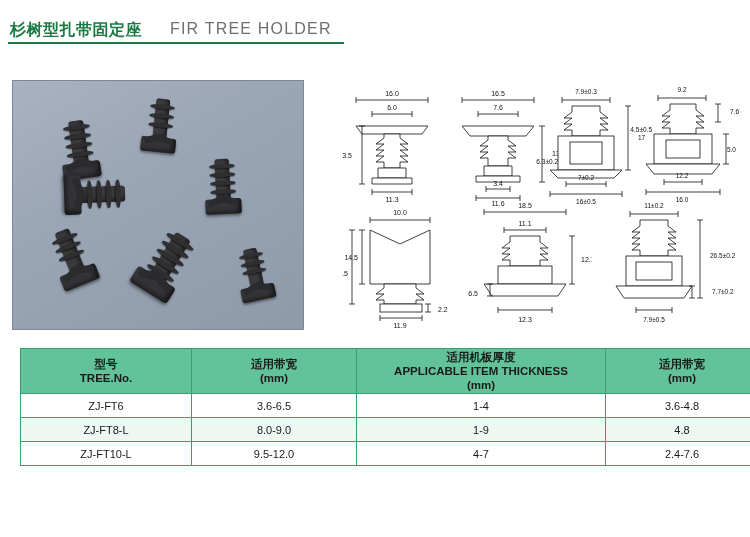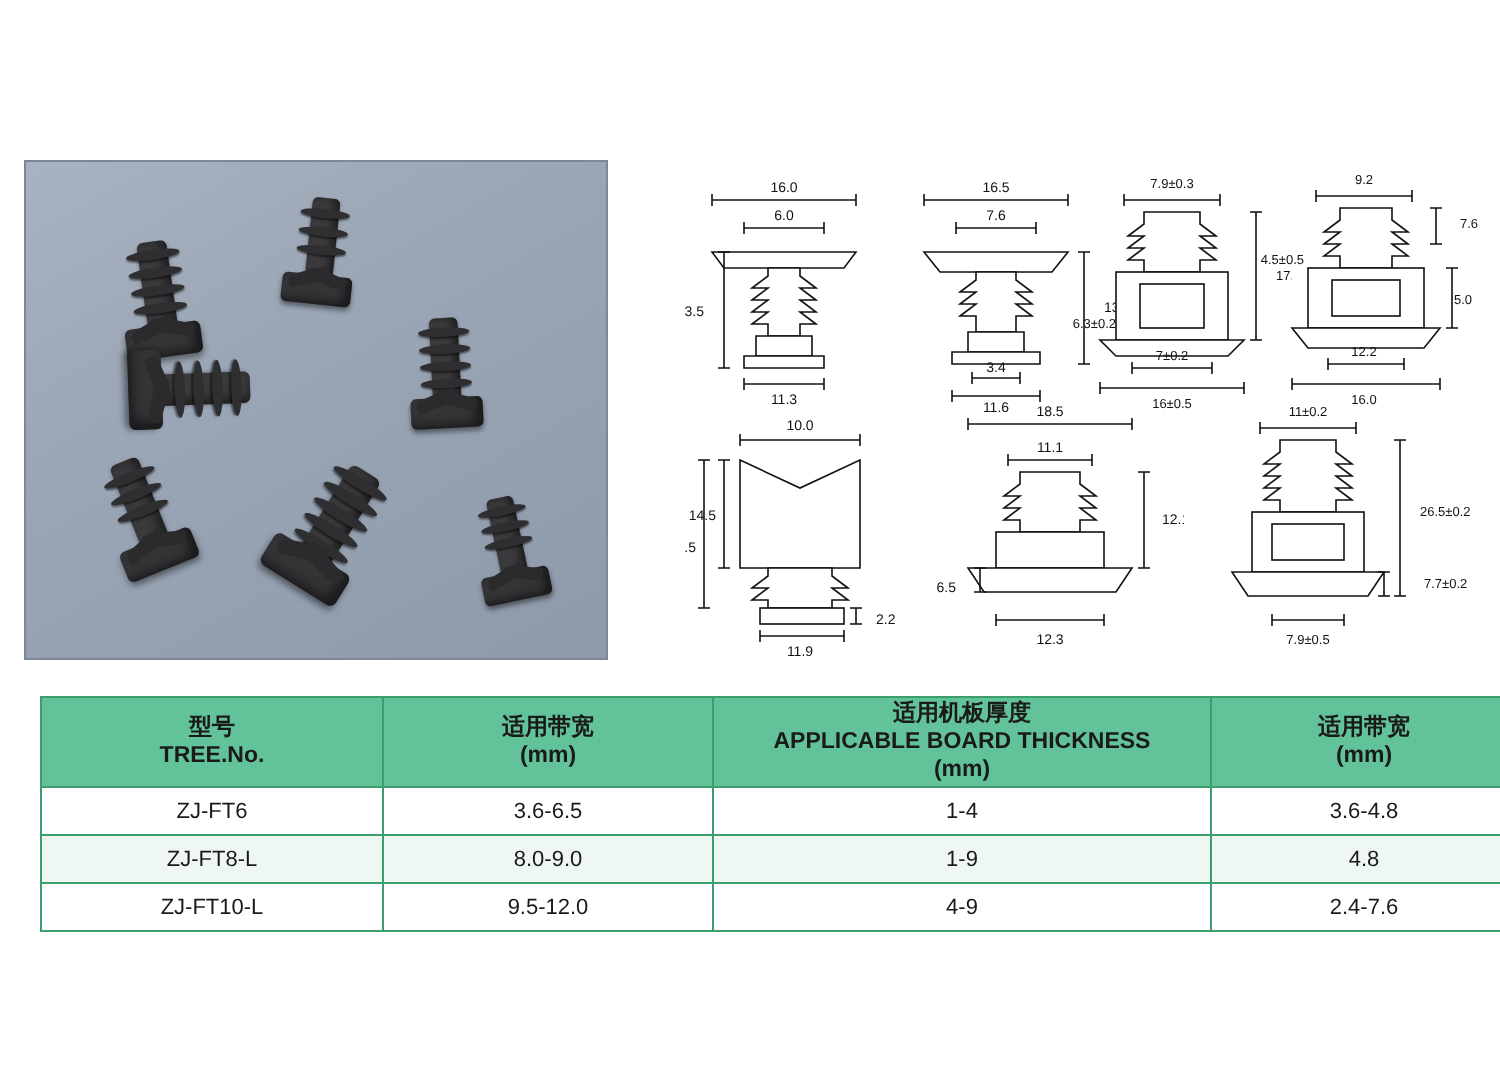--- a/index.html
+++ b/index.html
@@ -165,20 +165,25 @@
   .col1 { width: 170px; }
   .col2 { width: 164px; }
   .col3 { width: 248px; }
   .col4 { width: 152px; }
 </style>
 </head>
 <body>
 
 <div class="page">
 
+  <div class="header">
+    <div class="title-cn">杉树型扎带固定座</div>
+    <div class="title-en">FIR TREE HOLDER</div>
+    <div class="header-rule"></div>
+  </div>
 
   <div class="photo">
     <div class="part" style="left:62px; top:40px; transform:rotate(-8deg);">
       <div class="stem"></div>
       <div class="fin" style="top:4px;"></div>
       <div class="fin" style="top:13px;"></div>
       <div class="fin" style="top:22px;"></div>
       <div class="fin" style="top:31px;"></div>
       <div class="base"></div>
       <div class="wing l"></div>
@@ -455,21 +460,21 @@
           <th class="col1">
             <span class="th-line">型号</span>
             <span class="th-line">TREE.No.</span>
           </th>
           <th class="col2">
             <span class="th-line">适用带宽</span>
             <span class="th-line">(mm)</span>
           </th>
           <th class="col3">
             <span class="th-line">适用机板厚度</span>
-            <span class="th-line">APPLICABLE BOARD THICKNESS</span>
+            <span class="th-line">APPLICABLE ITEM THICKNESS</span>
             <span class="th-line">(mm)</span>
           </th>
           <th class="col4">
             <span class="th-line">适用带宽</span>
             <span class="th-line">(mm)</span>
           </th>
         </tr>
       </thead>
       <tbody>
         <tr>
@@ -480,20 +485,20 @@
         </tr>
         <tr>
           <td>ZJ-FT8-L</td>
           <td>8.0-9.0</td>
           <td>1-9</td>
           <td>4.8</td>
         </tr>
         <tr>
           <td>ZJ-FT10-L</td>
           <td>9.5-12.0</td>
-          <td>4-9</td>
+          <td>4-7</td>
           <td>2.4-7.6</td>
         </tr>
       </tbody>
     </table>
   </div>
 
 </div>
 
 </body></html>

